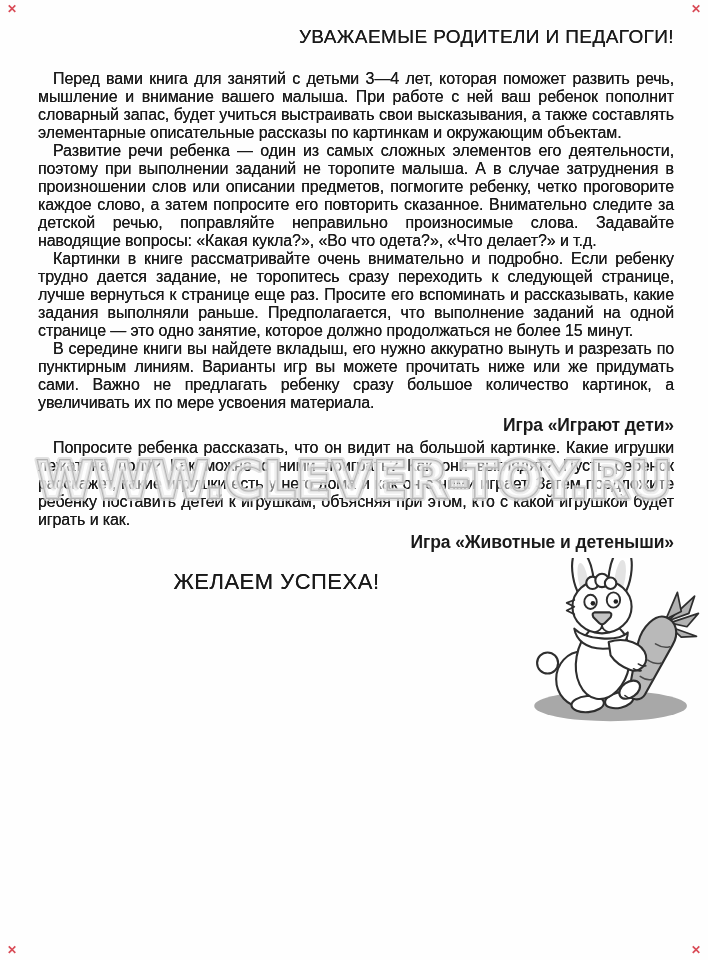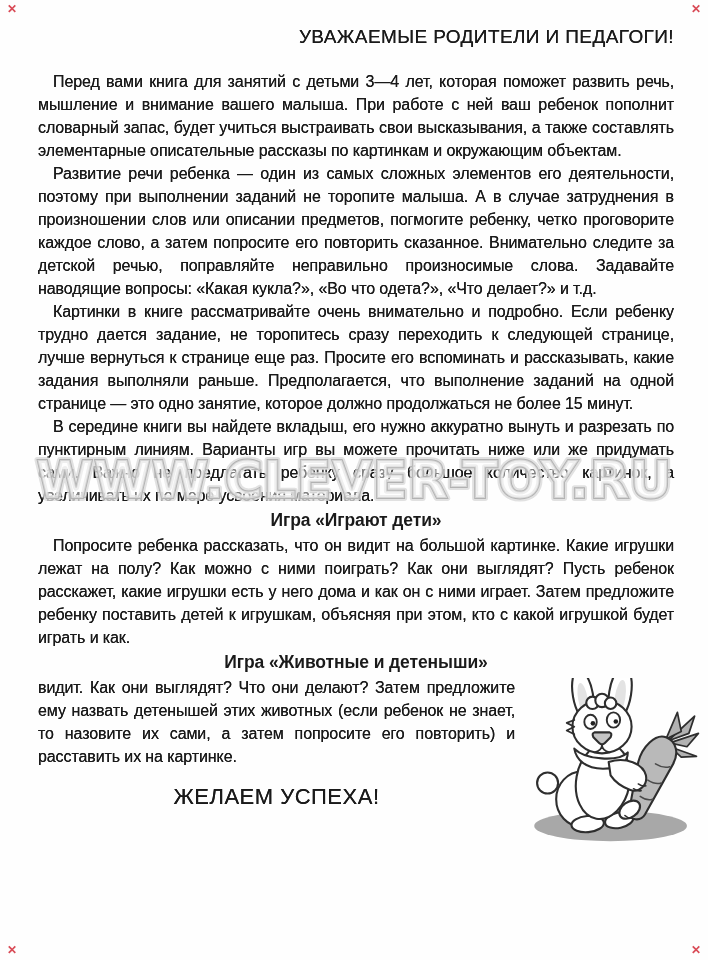--- a/index.html
+++ b/index.html
@@ -34,29 +34,29 @@
     margin: 0 0 22px 0;
     text-align: right;
     font-size: 19px;
     font-weight: normal;
     letter-spacing: 0.4px;
     text-shadow: 0 0 0.6px #1a1a1a;
   }
   p.body {
     margin: 0;
     font-size: 16px;
-    line-height: 23px;
+    line-height: 18px;
     letter-spacing: -0.1px;
     text-align: justify;
     text-shadow: 0 0 0.3px #1a1a1a;
   }
   p.body.indent { text-indent: 15px; }
   h2.game {
     margin: 3px 0 3px 0;
-    text-align: center;
+    text-align: right;
     font-size: 17.5px;
     font-weight: bold;
     letter-spacing: -0.1px;
   }
   .closing {
     margin-top: 16px;
     text-align: center;
     font-size: 22px;
     letter-spacing: 0.5px;
     text-shadow: 0 0 0.6px #1a1a1a;
@@ -144,21 +144,20 @@
       <path d="M146,64 L158,36 L162,56 Z" fill="#b2b2b2" stroke-width="1.8"></path>
       <path d="M146,62 C157,66 160,79 153,91 L124,143 C119,151 108,149 107,141 L117,88 C121,72 135,58 146,62 Z" fill="#b9b9b9"></path>
       <path d="M135,90 q8,5 15,3 M127,107 q8,5 14,3 M119,124 q7,5 13,3" fill="none" stroke="#4a4a4a" stroke-width="1.6"></path>
       <path d="M86,88 C104,82 122,90 125,102 C127,112 118,121 108,117 C100,114 92,108 88,102 Z"></path>
       <path d="M112,116 q4,3 8,2 M117,111 q4,3 8,2" fill="none" stroke-width="1.6"></path>
       <ellipse cx="108" cy="138" rx="12" ry="8" transform="rotate(-35 108 138)"></ellipse>
       <path d="M103,144 q3,3 7,3" fill="none" stroke-width="1.6"></path>
     </svg>
   </div>
 
-  <p class="body">видит. Как они выглядят? Что они делают? Затем предложите ему назвать детенышей этих животных (если ребенок не знает, то назовите их сами, а затем попросите его повторить) и расставить их на картинке.</p>
 
   <div class="closing">ЖЕЛАЕМ УСПЕХА!</div>
 
   <svg class="watermark" viewBox="0 0 708 90" xmlns="http://www.w3.org/2000/svg">
     <text class="wm-halo" x="354" y="60" font-size="52" text-anchor="middle" textLength="636" lengthAdjust="spacingAndGlyphs">WWW.CLEVER-TOY.RU</text>
     <text class="wm-main" x="354" y="60" font-size="52" text-anchor="middle" textLength="636" lengthAdjust="spacingAndGlyphs">WWW.CLEVER-TOY.RU</text>
   </svg>
 
 </div>
 

